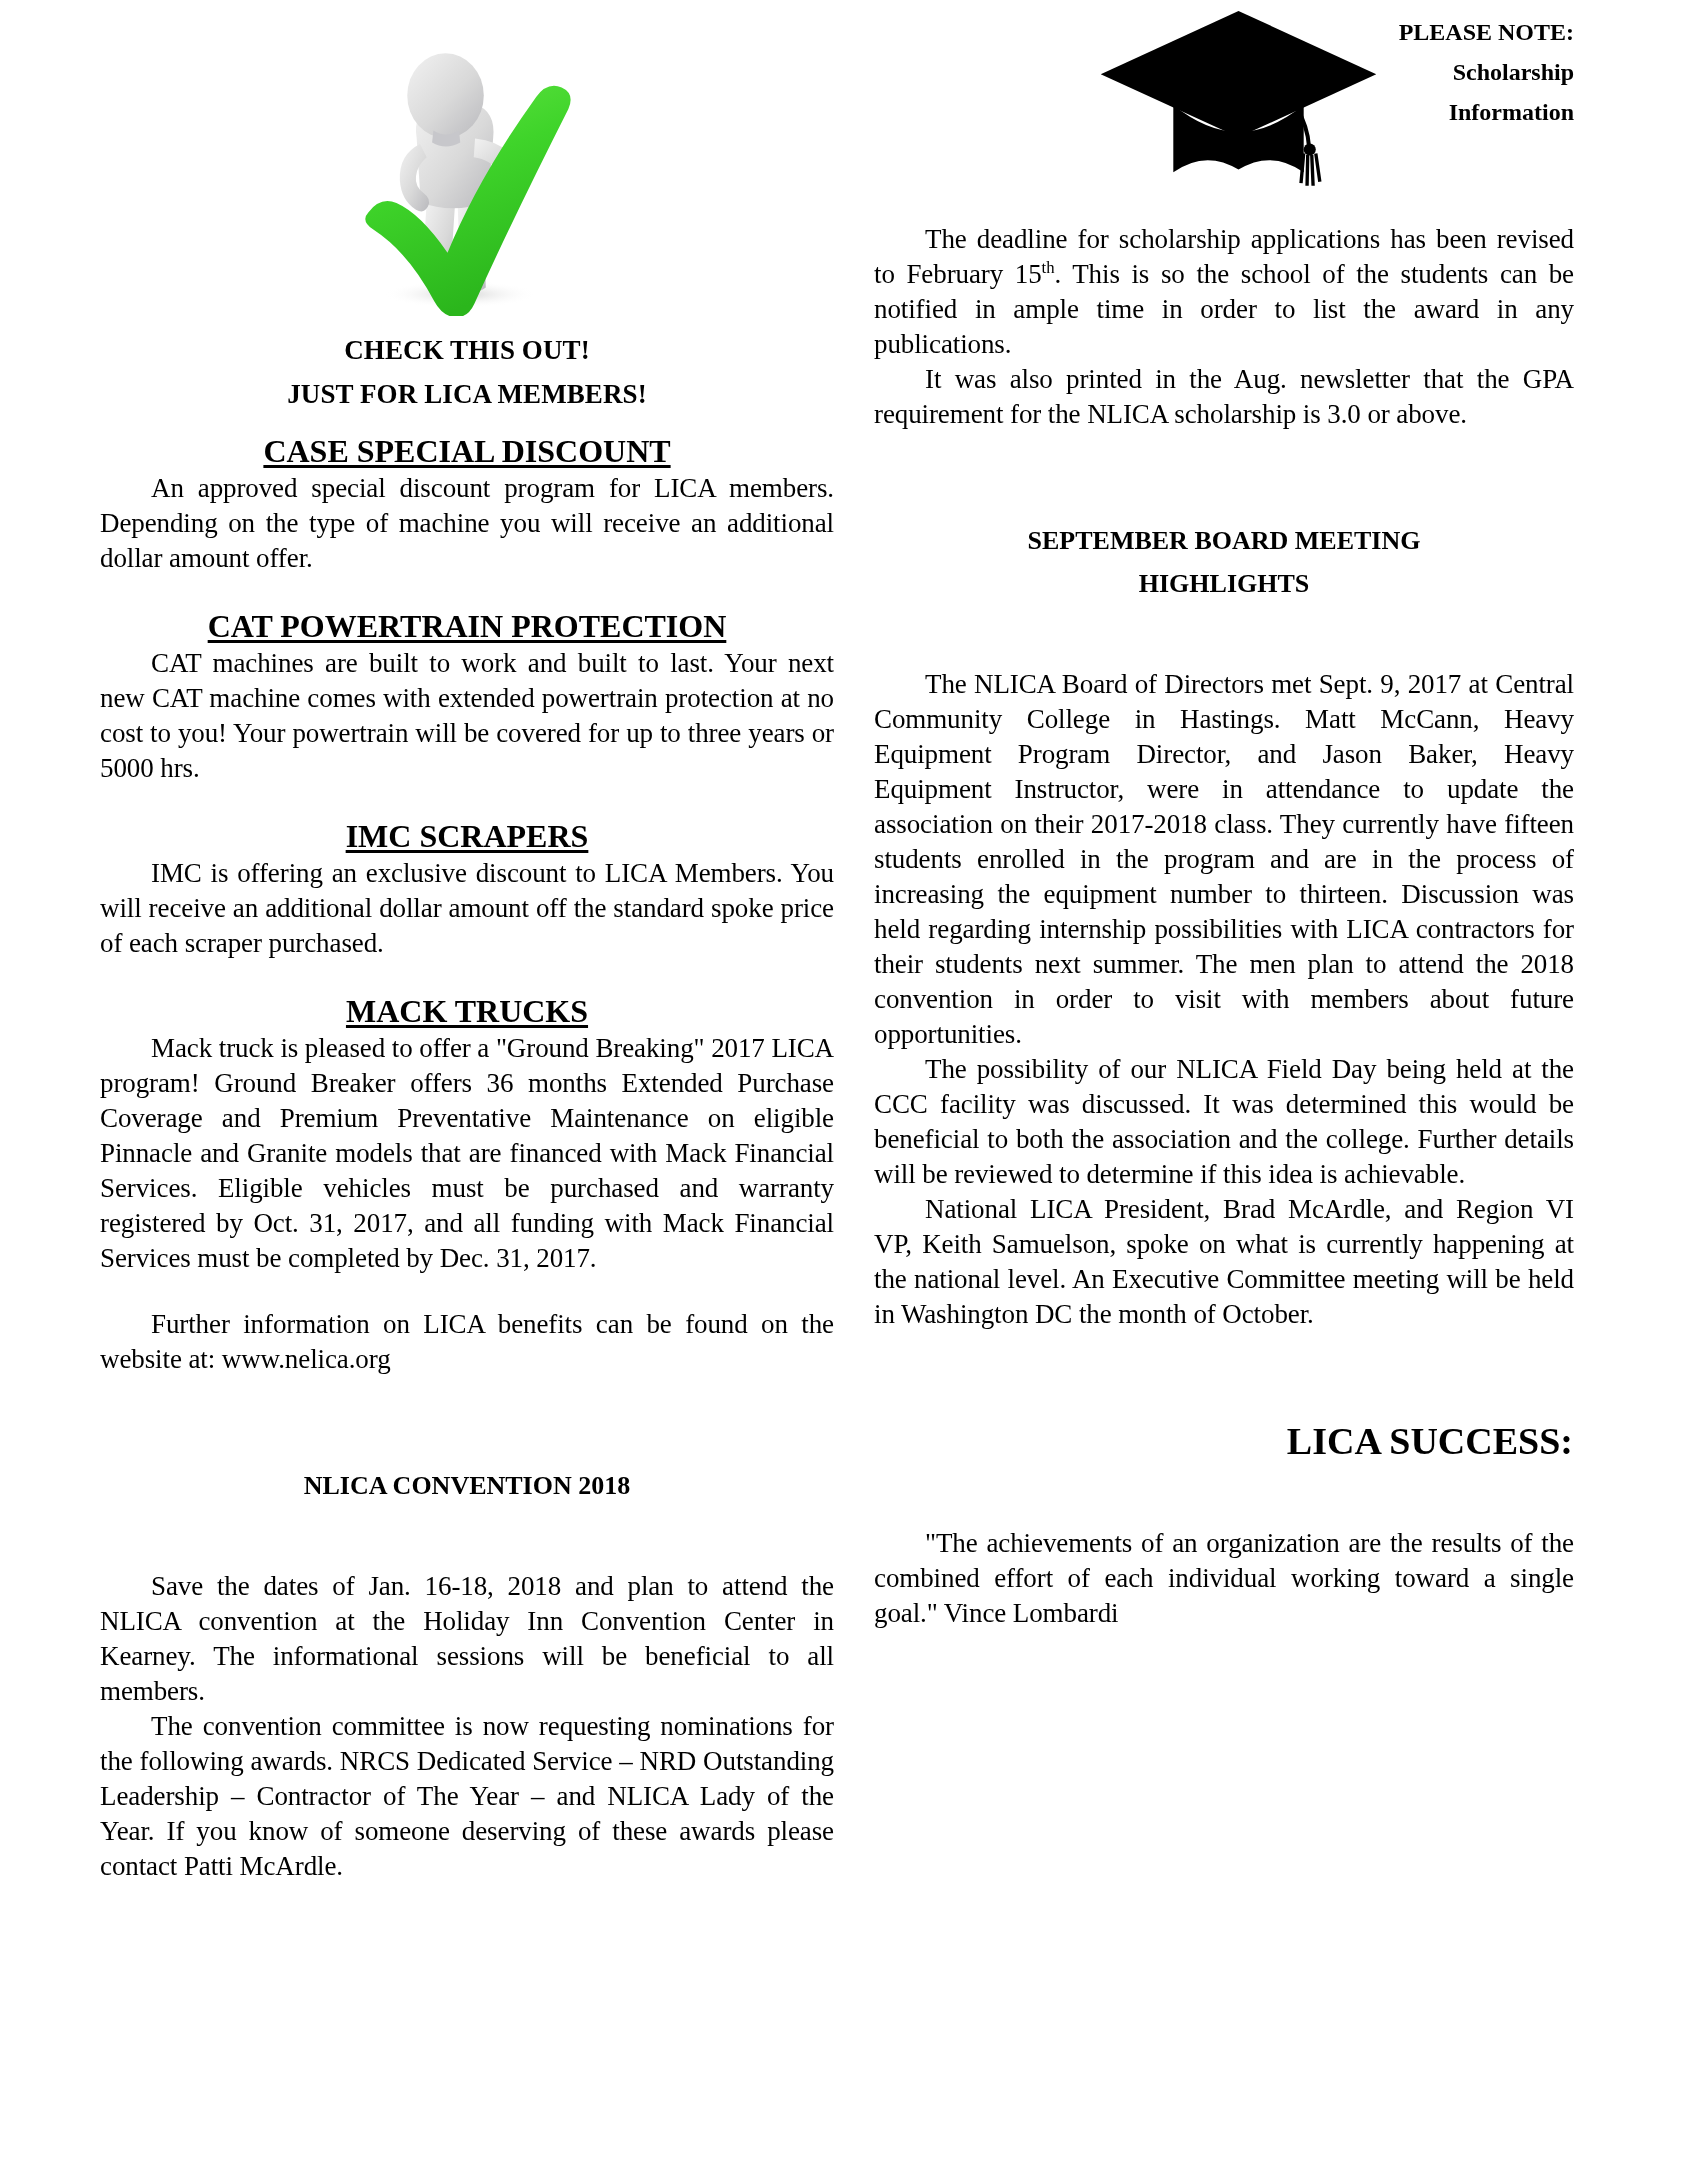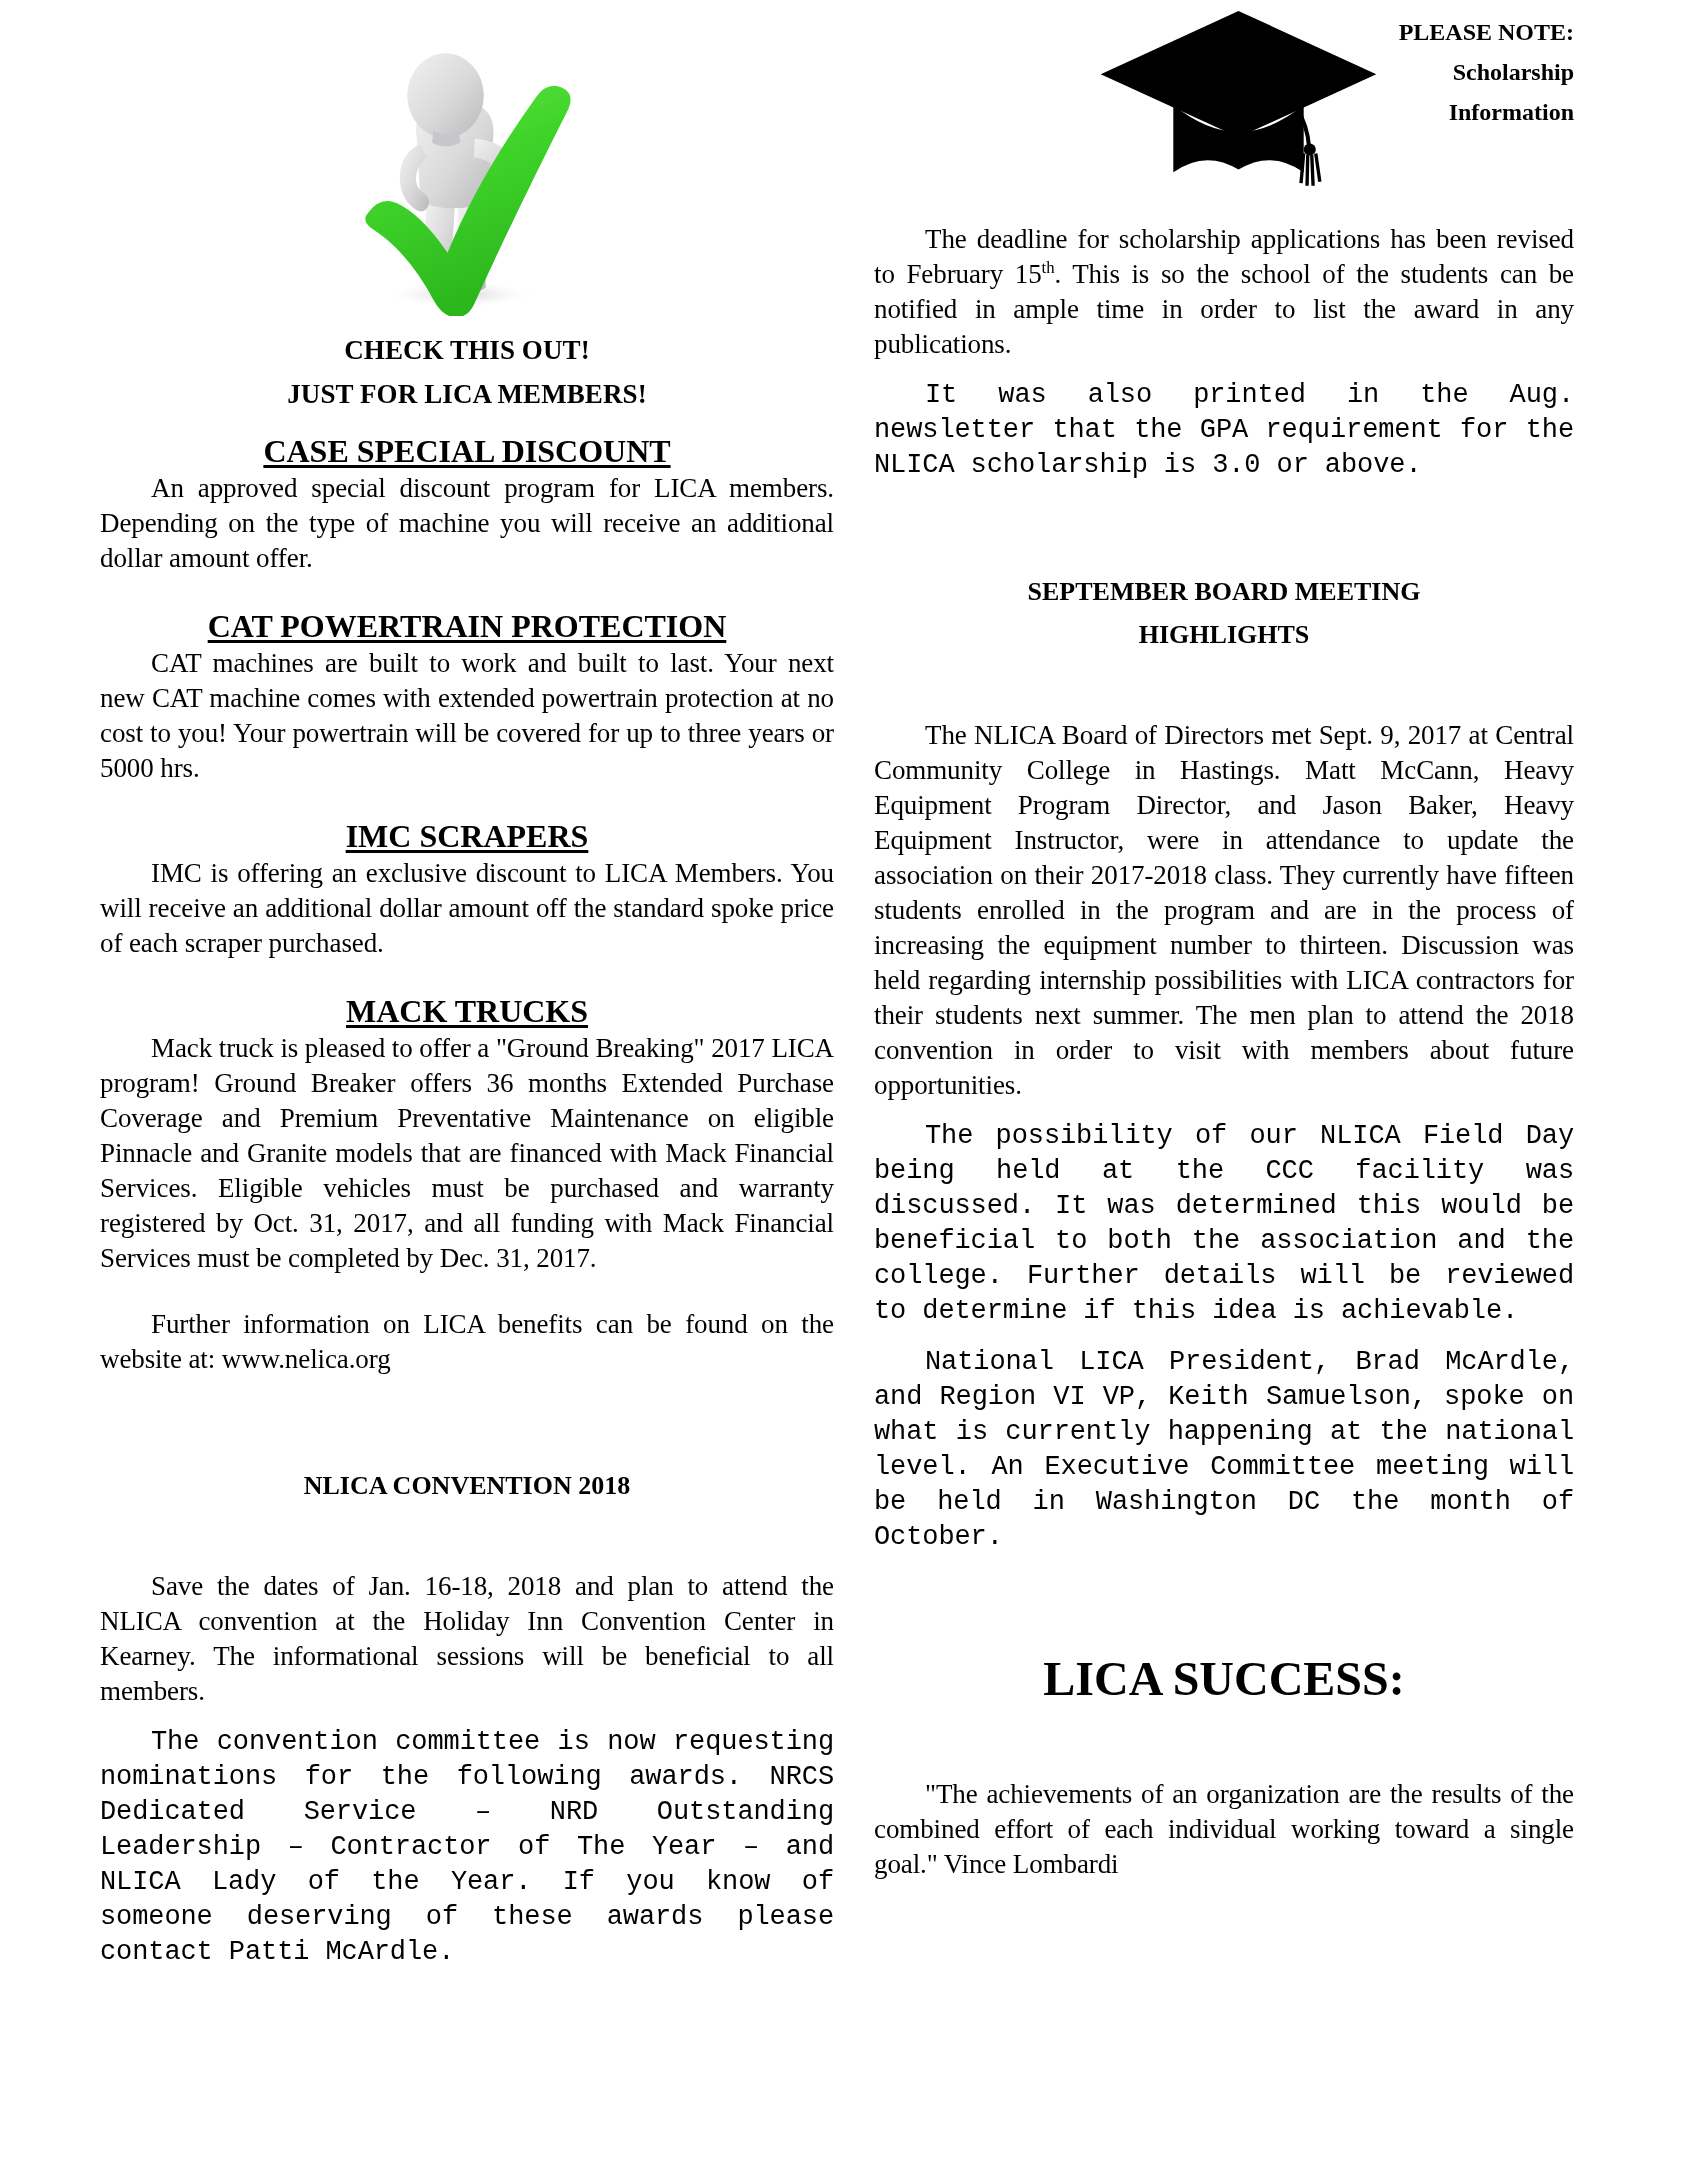--- a/index.html
+++ b/index.html
@@ -30,21 +30,21 @@
   
   .body-text {
     font-size: 27px;
     line-height: 35px;
     text-align: justify;
     text-justify: inter-word;
     margin: 0;
     letter-spacing: -0.1px;
     font-stretch: condensed;
   }
-  .body-text + .body-text { margin-top: 16px; font-family: Liberation Mono, monospace; }
+  .body-text + .body-text { margin-top: 0; }
   .indent { text-indent: 51px; }
 
   
   .title-big {
     font-size: 27px;
     line-height: 44px;
     font-weight: bold;
     text-align: center;
     margin: 0;
     letter-spacing: 0.1px;
@@ -60,25 +60,25 @@
     text-underline-offset: 3.4px;
   }
   .section-head {
     font-size: 26px;
     line-height: 43px;
     font-weight: bold;
     text-align: center;
     margin: 0;
   }
   .section-head-left {
-    font-size: 48px;
+    font-size: 38px;
     line-height: 43px;
     font-weight: bold;
-    text-align: center;
-    margin: 15px;
+    text-align: right;
+    margin: 1px;
   }
   .note-head {
     font-size: 24px;
     line-height: 40px;
     font-weight: bold;
     text-align: right;
     margin: 0;
   }
   sup { font-size: 0.62em; vertical-align: super; line-height: 0; }
 

